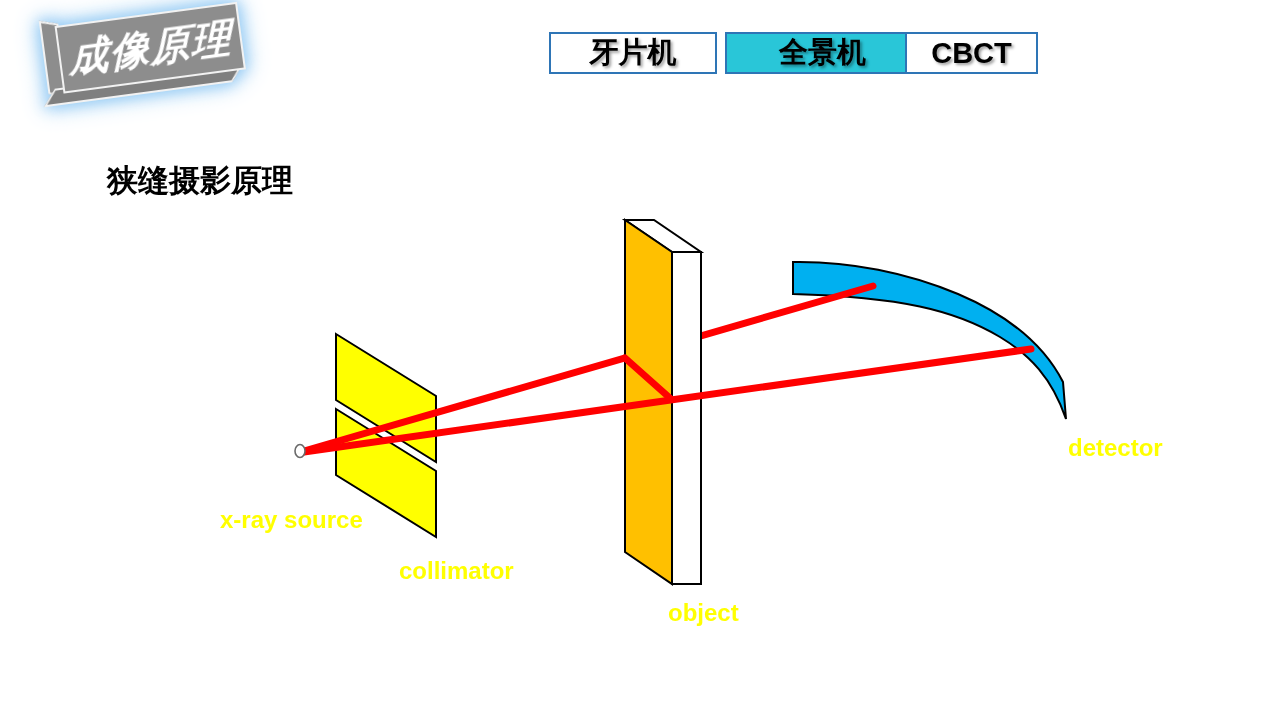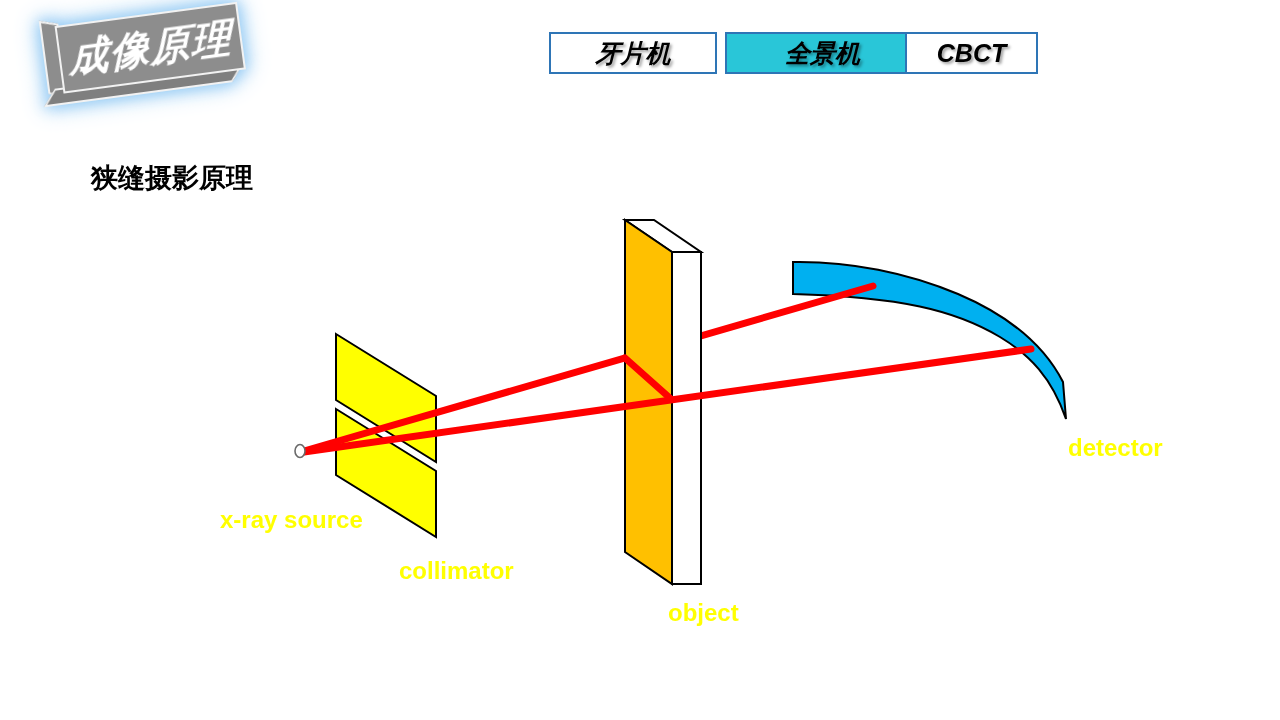--- a/index.html
+++ b/index.html
@@ -14,29 +14,29 @@
   .badge-bottom{position:absolute;left:-8px;top:62px;width:186px;height:13px;background:#7f7f7f;
          border:2px solid #f2f2f2;transform:skewX(-38deg);transform-origin:center top;}
   .badge-front{position:absolute;left:0;top:0;width:180px;height:64px;background:var(--badge-fill);
          border:2px solid #f2f2f2;display:flex;align-items:center;justify-content:center;
          color:#ffffff;font-size:40px;font-weight:bold;font-style:italic;letter-spacing:1px;}
   .badge-front span{display:inline-block;transform:skewX(-6deg);white-space:nowrap;}
 
   
   .tab{position:absolute;top:32px;height:42px;background:#ffffff;border:2px solid var(--tab-border);
        box-sizing:border-box;display:flex;align-items:center;justify-content:center;
-       font-size:25px;font-weight:bold;color:#000;cursor:pointer;
-       text-shadow:2px 2px 3px rgba(0,0,0,0.38);font-style:italic;}
+       font-size:29px;font-weight:bold;color:#000;cursor:pointer;
+       text-shadow:2px 2px 3px rgba(0,0,0,0.38);}
   .tab.active{background:var(--active-tab-fill);}
   .tab1{left:549px;width:168px;}
   .tab2{left:725px;width:195px;}
   .tab3{left:905px;width:133px;}
 
   
-  .page-title{position:absolute;left:91px;top:160px;font-size:27px;font-weight:bold;color:#000;}
+  .page-title{position:absolute;left:107px;top:160px;font-size:31px;font-weight:bold;color:#000;}
 
   
   .diagram{position:absolute;left:0;top:0;width:1280px;height:720px;}
   .diagram text{font-family:"Liberation Sans",sans-serif;font-weight:bold;font-size:24px;
                 fill:var(--label-text);}
   .plate{fill:var(--collimator-fill);stroke:#000;stroke-width:2;}
   .beam{stroke:var(--beam);stroke-width:7;stroke-linecap:round;fill:none;}
   .obj-white{fill:#ffffff;stroke:#000;stroke-width:2;}
   .obj-front{fill:var(--object-fill);stroke:#000;stroke-width:2;}
   .detector{fill:var(--detector-fill);stroke:#000;stroke-width:2;}

